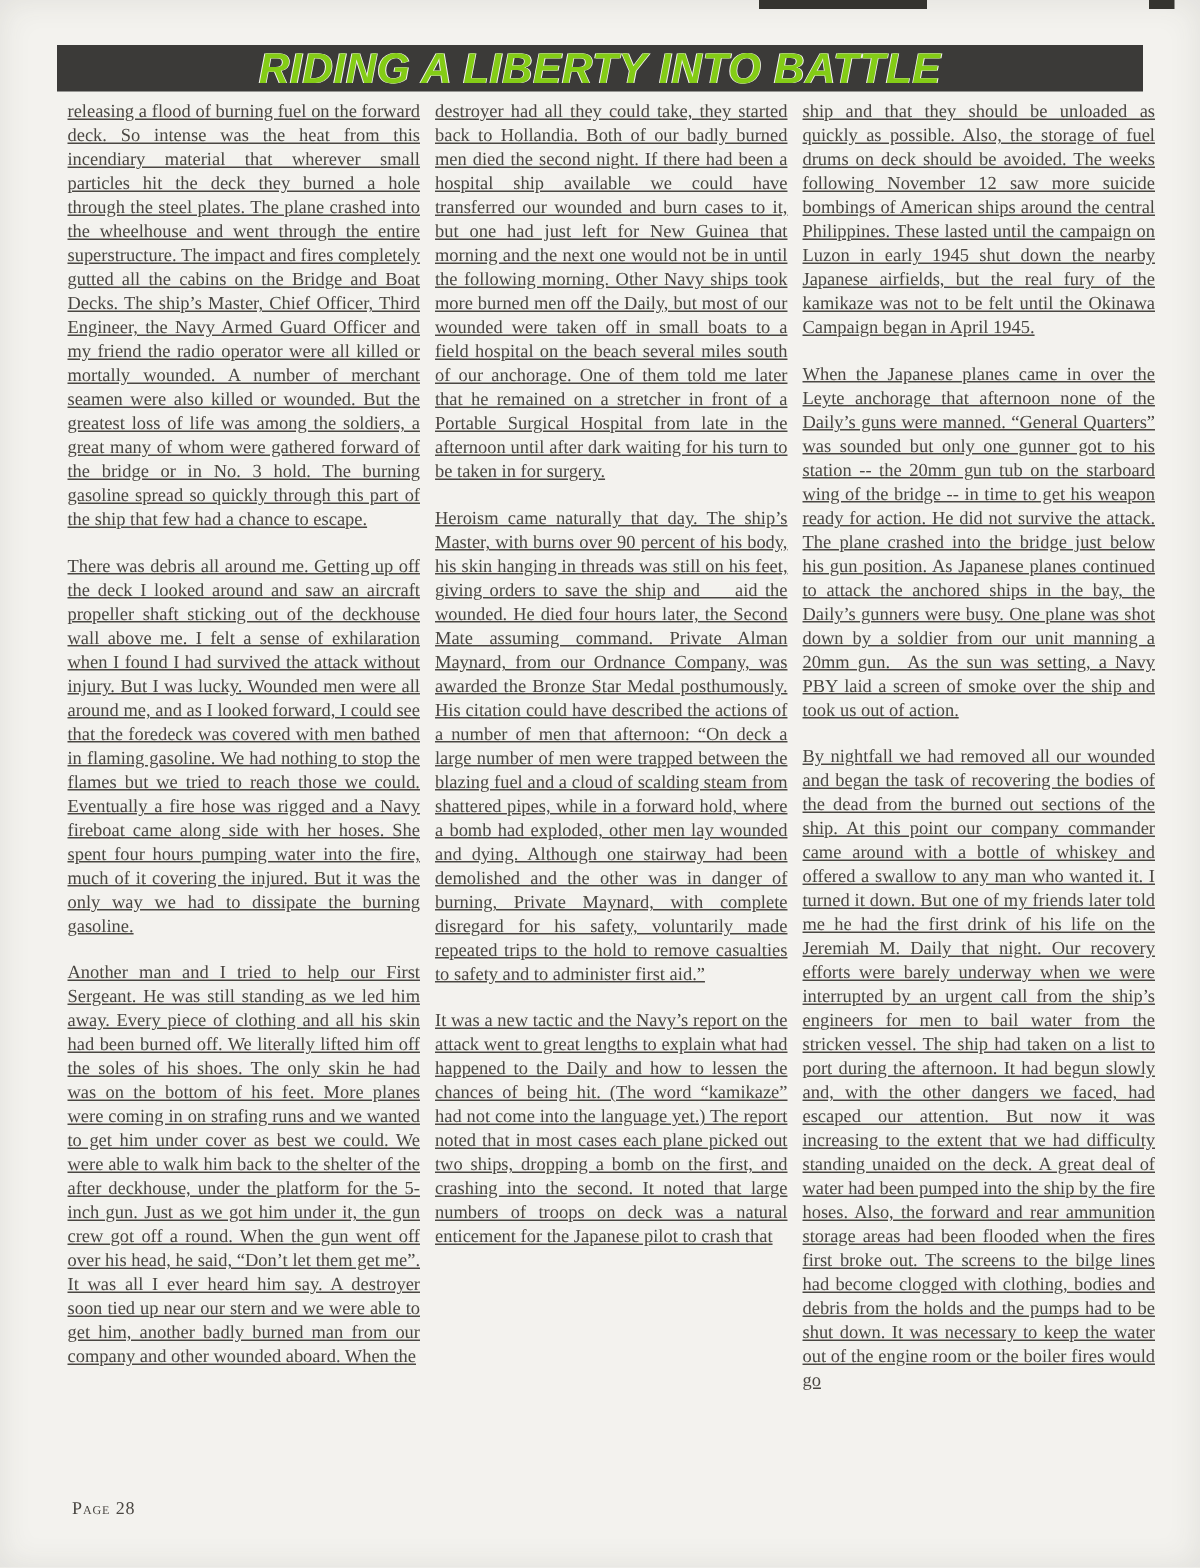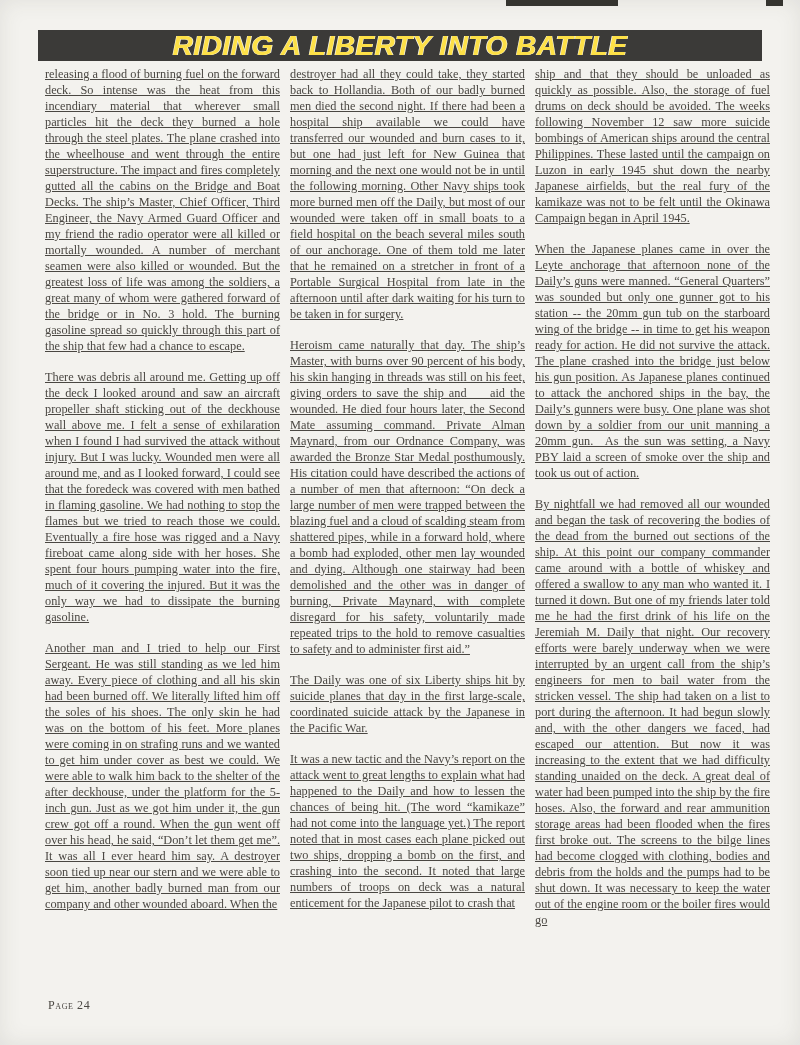--- a/index.html
+++ b/index.html
@@ -30,21 +30,21 @@
   .title-banner {
     position: absolute;
     left: 38px; top: 30px;
     width: 724px; height: 31px;
     background: #3b3a38;
     display: flex;
     align-items: center;
     justify-content: center;
   }
   .title-text {
-    color: #fde047;
+    color: #84cc16;
     font-family: "Liberation Sans", sans-serif;
     font-weight: bold;
     font-style: italic;
     font-size: 28px;
     letter-spacing: 0.5px;
     white-space: nowrap;
     text-shadow: 0.6px 0 0 #f6f5f2, -0.6px 0 0 #f6f5f2;
     transform: scaleY(1.02);
   }
   .columns {
@@ -89,25 +89,24 @@
 
   <div class="columns">
     <div class="col">
         <p>releasing a flood of burning fuel on the forward deck.  So intense was the heat from this incendiary material that wherever small particles hit the deck they burned a hole through the steel plates. The plane crashed into the wheelhouse and went through the entire superstructure.  The impact and fires completely gutted all the cabins on the Bridge and Boat Decks. The ship’s Master, Chief Officer, Third Engineer, the Navy Armed Guard Officer and my friend the radio operator were all killed or mortally wounded.  A number of merchant seamen were also killed or wounded. But the greatest loss of life was among the soldiers, a great many of whom were gathered forward of the bridge or in No. 3 hold.  The burning gasoline spread so quickly through this part of the ship that few had a chance to escape.</p>
         <p>There was debris all around me.  Getting up off the deck I looked around and saw an aircraft propeller shaft sticking out of the deckhouse wall above me.  I felt a sense of exhilaration when I found I had survived the attack without injury.  But I was lucky. Wounded men were all around me, and as I looked forward, I could see that the foredeck was covered with men bathed in flaming gasoline.  We had nothing to stop the flames but we tried to reach those we could.  Eventually a fire hose was rigged and a Navy fireboat came along side with her hoses.  She spent four hours pumping water into the fire, much of it covering the injured.  But it was the only way we had to dissipate the burning gasoline.</p>
         <p>Another man and I tried to help our First Sergeant.  He was still standing as we led him away.  Every piece of clothing and all his skin had been burned off.  We literally lifted him off the soles of his shoes.  The only skin he had was on the bottom of his feet.  More planes were coming in on strafing runs and we wanted to get him under cover as best we could.  We were able to walk him back to the shelter of the after deckhouse, under the platform for the 5-inch gun.  Just as we got him under it, the gun crew got off a round.  When the gun went off over his head, he said, “Don’t let them get me”.  It was all I ever heard him say.  A destroyer soon tied up near our stern and we were able to get him, another badly burned man from our company and other wounded aboard.  When the</p>
       </div>
     <div class="col">
         <p>destroyer had all they could take, they started back to Hollandia.  Both of our badly burned men died the second night. If there had been a hospital ship available we could have transferred our wounded and burn cases to it, but one had just left for New Guinea that morning and the next one would not be in until the following morning.  Other Navy ships took more burned men off the Daily, but most of our wounded were taken off in small boats to a field hospital on the beach several miles south of our anchorage.  One of them told me later that he remained on a stretcher in front of a Portable Surgical Hospital from late in the afternoon until after dark waiting for his turn to be taken in for surgery.</p>
         <p>Heroism came naturally that day.  The ship’s Master, with burns over 90 percent of his body, his skin hanging in threads was still on his feet, giving orders to save the ship and   aid the wounded.  He died four hours later, the Second Mate assuming command.  Private Alman Maynard, from our Ordnance Company, was awarded the Bronze Star Medal posthumously. His citation could have described the actions of a number of men that afternoon: “On deck a large number of men were trapped between the blazing fuel and a cloud of scalding steam from shattered pipes, while in a forward hold, where a bomb had exploded, other men lay wounded and dying.  Although one stairway had been demolished and the other was in danger of burning, Private Maynard, with complete disregard for his safety, voluntarily made repeated trips to the hold to remove casualties to safety and to administer first aid.”</p>
-        <p>The Daily was one of six Liberty ships hit by suicide planes that day in the first large-scale, coordinated suicide attack by the Japanese in the Pacific War.</p>
         <p>It was a new tactic and the Navy’s report on the attack went to great lengths to explain what had happened to the Daily and how to lessen the chances of being hit. (The word “kamikaze” had not come into the language yet.)  The report noted that in most cases each plane picked out two ships, dropping a bomb on the first, and crashing into the second.  It noted that large numbers of troops on deck was a natural enticement for the Japanese pilot to crash that</p>
       </div>
     <div class="col">
         <p>ship and that they should be unloaded as quickly as possible.  Also, the storage of fuel drums on deck should be avoided. The weeks following November 12 saw more suicide bombings of American ships around the central Philippines.  These lasted until the campaign on Luzon in early 1945 shut down the nearby Japanese airfields, but the real fury of the kamikaze was not to be felt until the Okinawa Campaign began in April 1945.</p>
         <p>When the Japanese planes came in over the Leyte anchorage that afternoon none of the Daily’s guns were manned.  “General Quarters” was sounded but only one gunner got to his station -- the 20mm gun tub on the starboard wing of the bridge -- in time to get his weapon ready for action. He did not survive the attack.  The plane crashed into the bridge just below his gun position.  As Japanese planes continued to attack the anchored ships in the bay, the Daily’s gunners were busy.  One plane was shot down by a soldier from our unit manning a 20mm gun.   As the sun was setting, a Navy PBY laid a screen of smoke over the ship and took us out of action.</p>
         <p>By nightfall we had removed all our wounded and began the task of recovering the bodies of the dead from the burned out sections of the ship.  At this point our company commander came around with a bottle of whiskey and offered a swallow to any man who wanted it.  I turned it down. But one of my friends later told me he had the first drink of his life on the Jeremiah M. Daily that night. Our recovery efforts were barely underway when we were interrupted by an urgent call from the ship’s engineers for men to bail water from the stricken vessel.  The ship had taken on a list to port during the afternoon.  It had begun slowly and, with the other dangers we faced, had escaped our attention.  But now it was increasing to the extent that we had difficulty standing unaided on the deck.  A great deal of water had been pumped into the ship by the fire hoses. Also, the forward and rear ammunition storage areas had been flooded when the fires first broke out.  The screens to the bilge lines had become clogged with clothing, bodies and debris from the holds and the pumps had to be shut down.  It was necessary to keep the water out of the engine room or the boiler fires would go</p>
       </div>
   </div>
 
-  <div class="page-footer">Page 24</div>
+  <div class="page-footer">Page 28</div>
 
 </div>
 
 </body></html>

